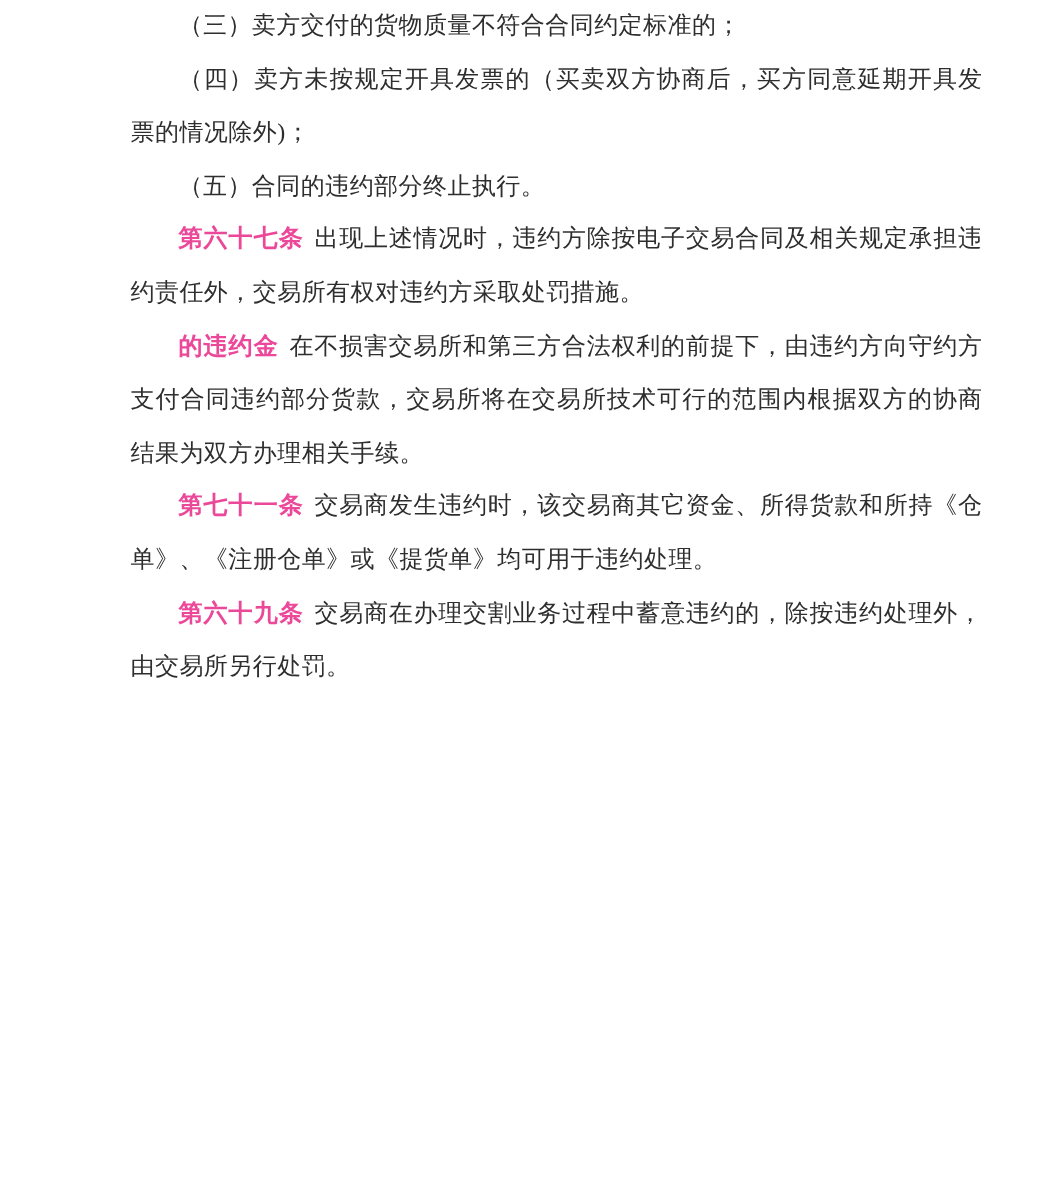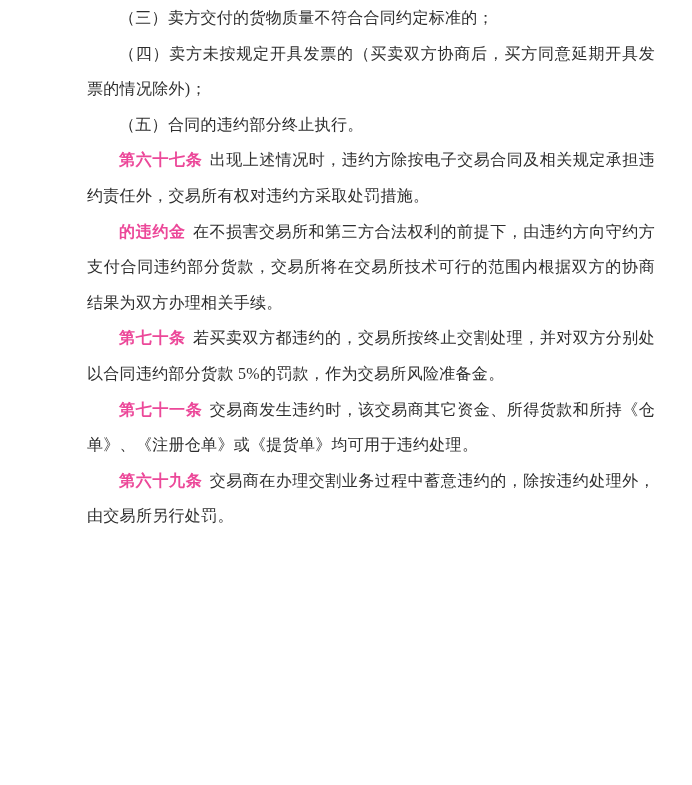--- a/index.html
+++ b/index.html
@@ -50,20 +50,19 @@
 
   <p class="para"><span class="ptext">（四）卖方未按规定开具发票的（买卖双方协商后，买方同意延期开具发票的情况除外)；</span></p>
 
   <p class="para"><span class="ptext">（五）合同的违约部分终止执行。</span></p>
 
   <p class="para"><b class="term">第六十七条</b><span class="ptext">出现上述情况时，违约方除按电子交易合同及相关规定承担违约责任外，交易所有权对违约方采取处罚措施。</span></p>
 
 
   <p class="para"><b class="term">的违约金</b><span class="ptext">在不损害交易所和第三方合法权利的前提下，由违约方向守约方支付合同违约部分货款，交易所将在交易所技术可行的范围内根据双方的协商结果为双方办理相关手续。</span></p>
 
-  <p class="para"><b class="term">第七十条</b><span class="ptext">若买卖双方都违约的，交易所按终止交割处理，并对双方分别处以合同违约部分货款 5%的罚款，作为交易所风险准备金。</span></p>
 
   <p class="para"><b class="term">第七十一条</b><span class="ptext">交易商发生违约时，该交易商其它资金、所得货款和所持《仓单》、《注册仓单》或《提货单》均可用于违约处理。</span></p>
 
   <p class="para"><b class="term">第六十九条</b><span class="ptext">交易商在办理交割业务过程中蓄意违约的，除按违约处理外，由交易所另行处罚。</span></p>
 
 </div>
 </div>
 
 </body></html>

